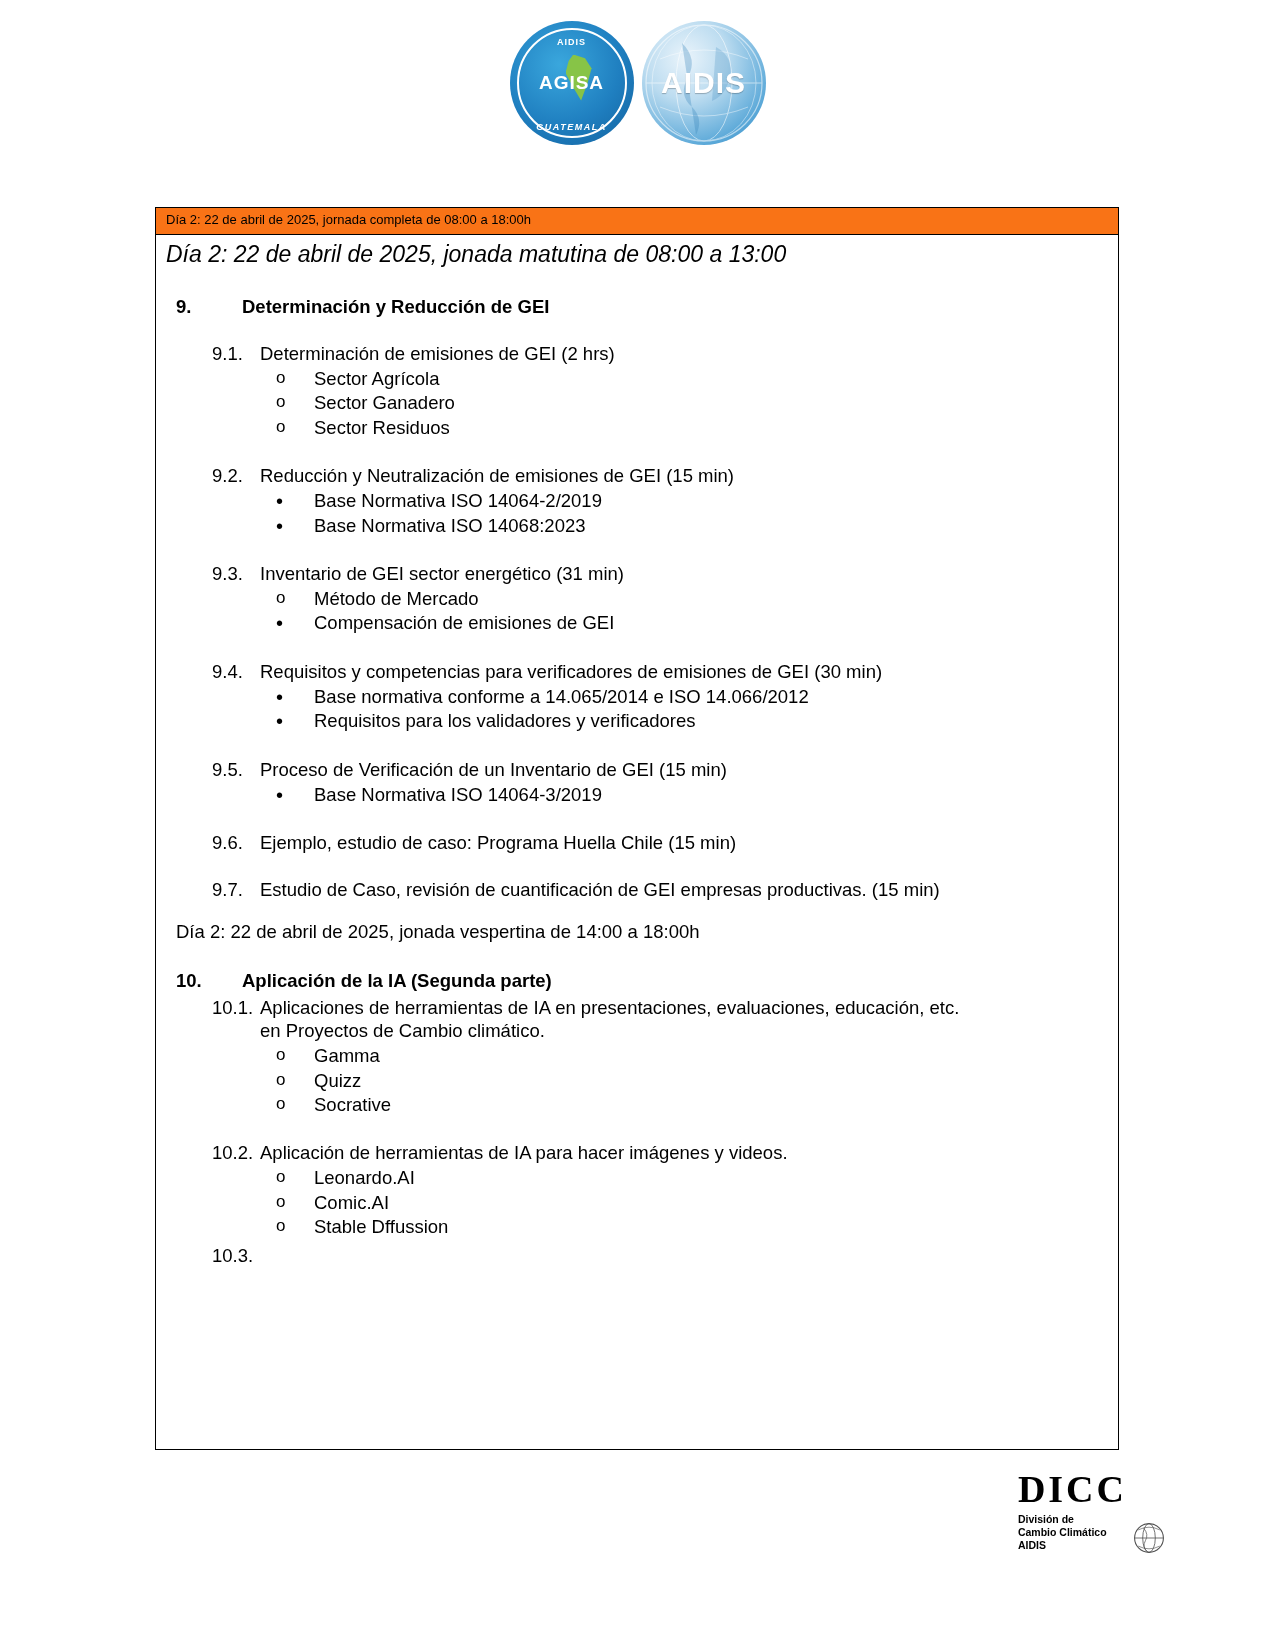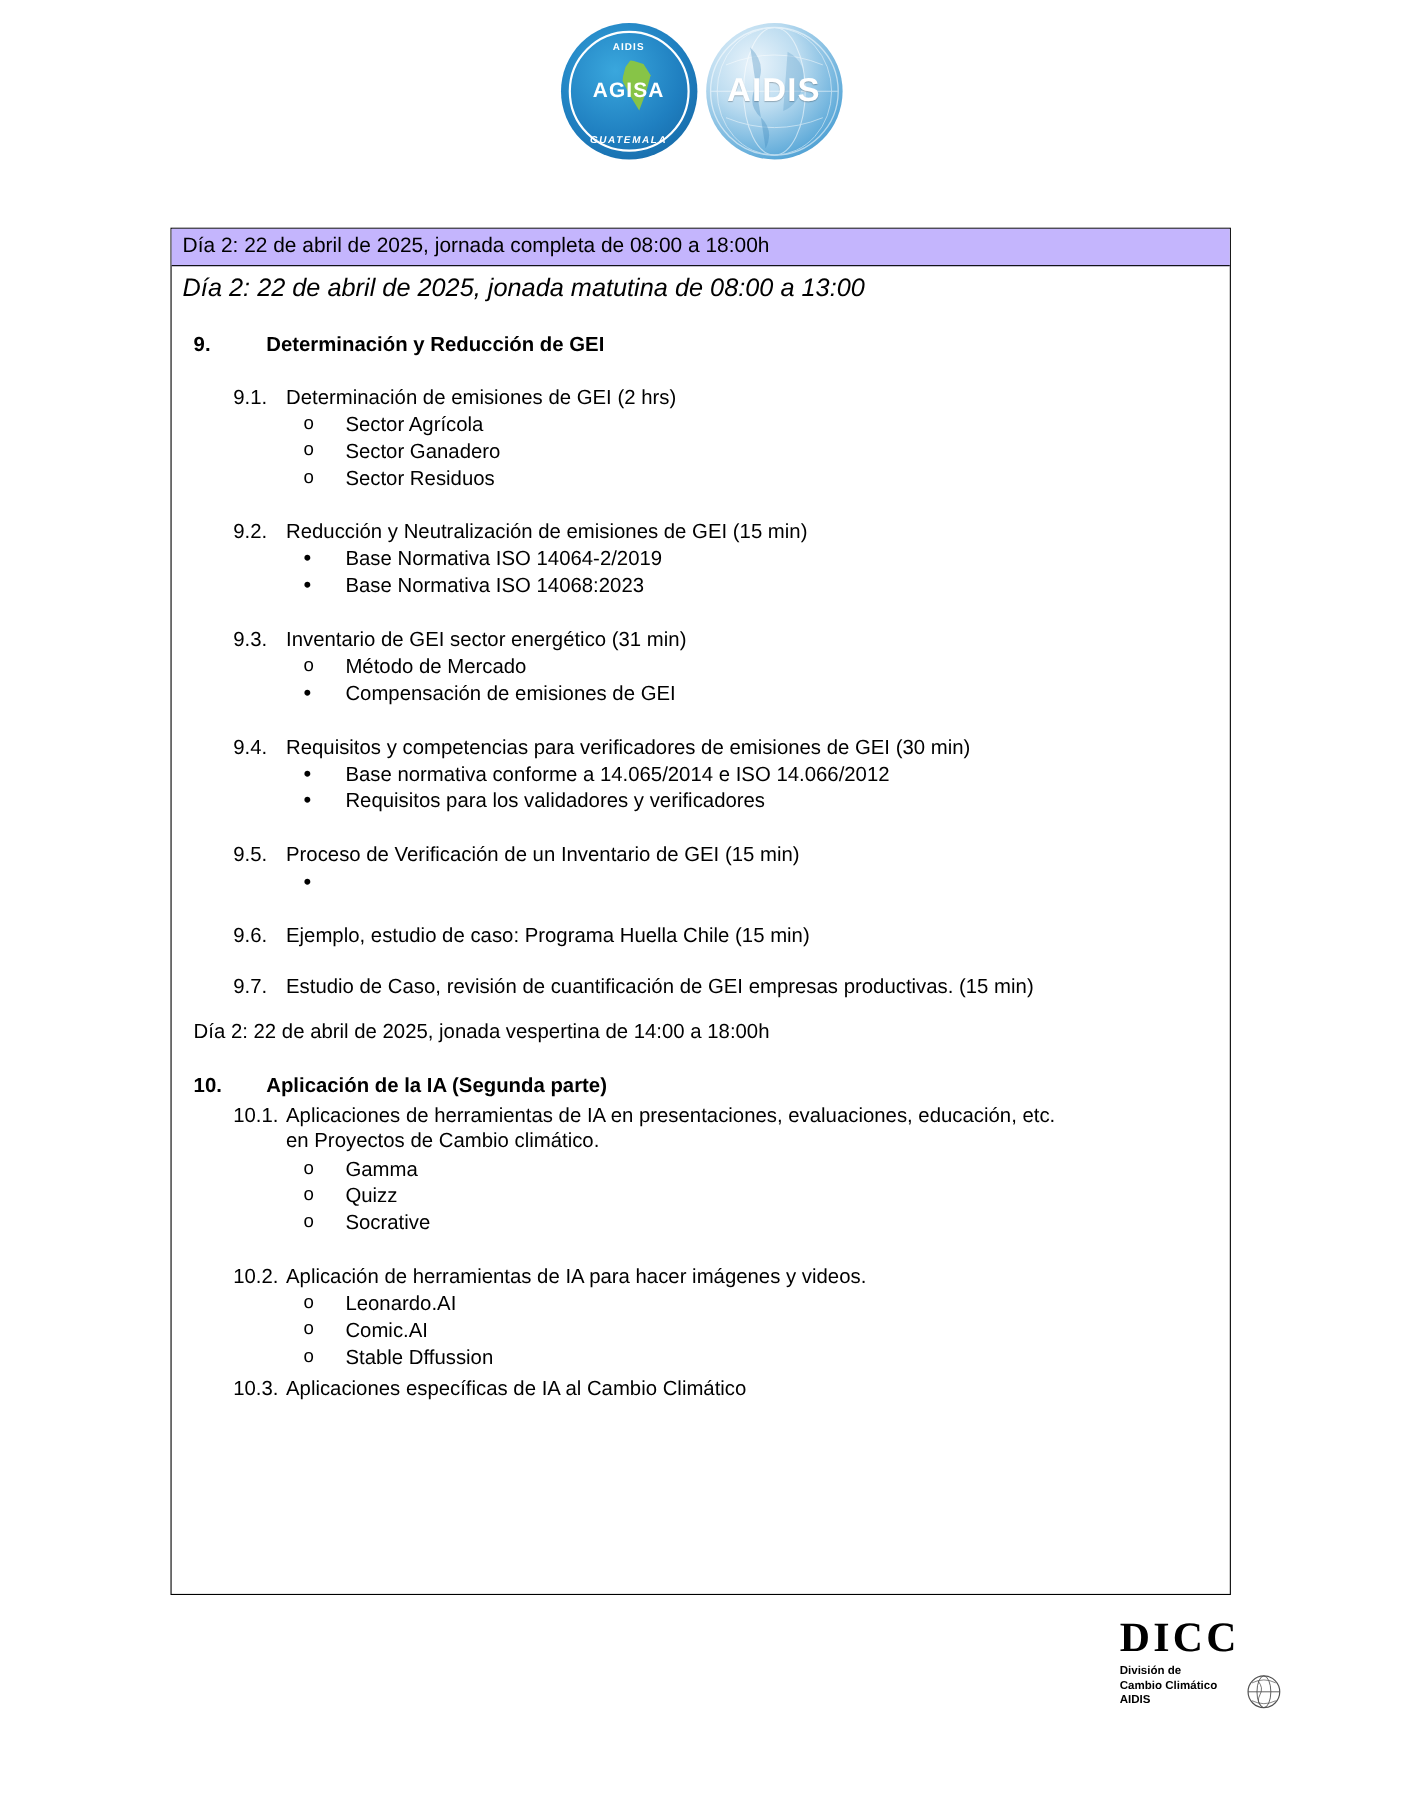--- a/index.html
+++ b/index.html
@@ -107,23 +107,23 @@
   .doc-frame {
     position: absolute;
     left: 155px;
     top: 207px;
     width: 964px;
     height: 1243px;
     border: 1px solid #000000;
     box-sizing: border-box;
   }
   .band-title {
-    background: #c4b5fd;
+    background: #f97316;
     border-bottom: 1px solid #000000;
-    font-size: 19px;
+    font-size: 13px;
     padding: 5px 0 6px 10px;
     line-height: 1.15;
   }
   .sub-line {
     font-size: 23px;
     padding: 6px 0 0 10px;
     line-height: 1.2;
     font-style: italic;
   }
 
@@ -329,20 +329,21 @@
         </li>
     </ul>
 
     <div class="sub-item">
       <span class="num">9.5.</span>
       <span class="txt">Proceso de Verificación de un Inventario de GEI (15 min)</span>
     </div>
     <ul class="bullets">
       <li>
           <span class="mk dot">•</span>
+          <span class="lbl">Base Normativa ISO 14064-3/2019</span>
         </li>
     </ul>
 
     <div class="sub-item">
       <span class="num">9.6.</span>
       <span class="txt">Ejemplo, estudio de caso: Programa Huella Chile (15 min)</span>
     </div>
 
     <div class="sub-item">
       <span class="num">9.7.</span>
@@ -390,21 +391,20 @@
           <span class="lbl">Comic.AI</span>
         </li>
       <li>
           <span class="mk">o</span>
           <span class="lbl">Stable Dffussion</span>
         </li>
     </ul>
 
     <div class="sub-item tight">
       <span class="num">10.3.</span>
-      <span class="txt">Aplicaciones específicas de IA al Cambio Climático</span>
     </div>
 
   </div>
 </div>
 
 <div class="footer">
   <div class="dicc-wrap">
     <div class="dicc-title">DICC</div>
     <div class="dicc-sub">
       <div>División de</div>

